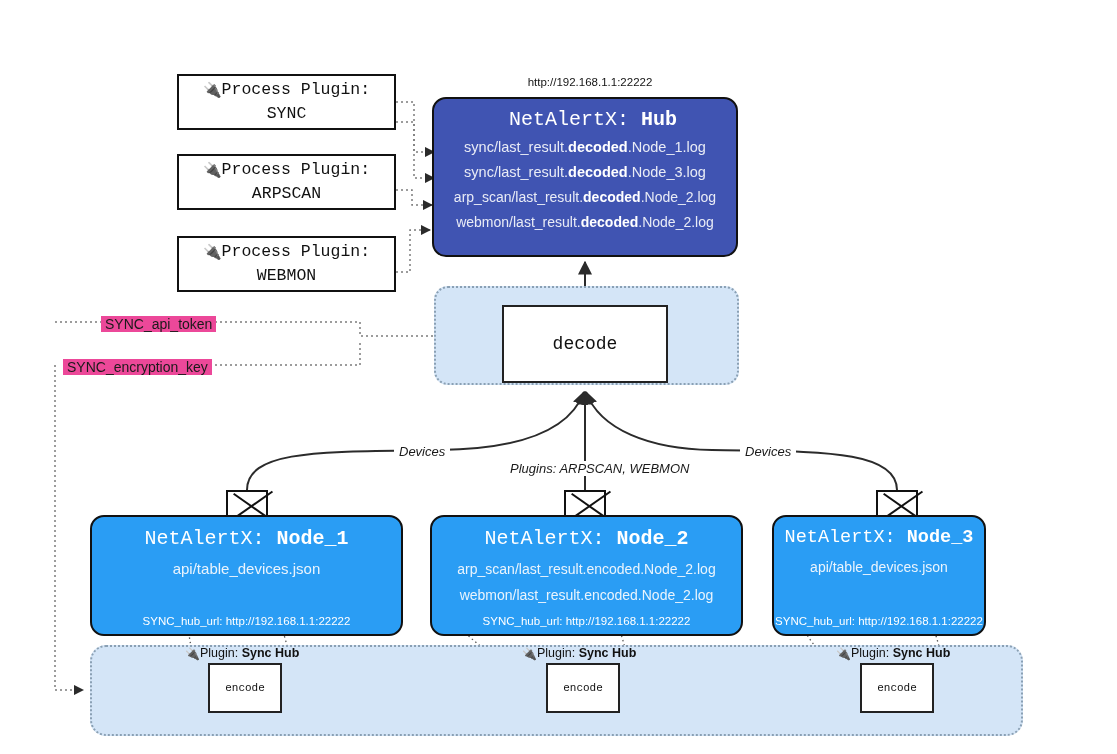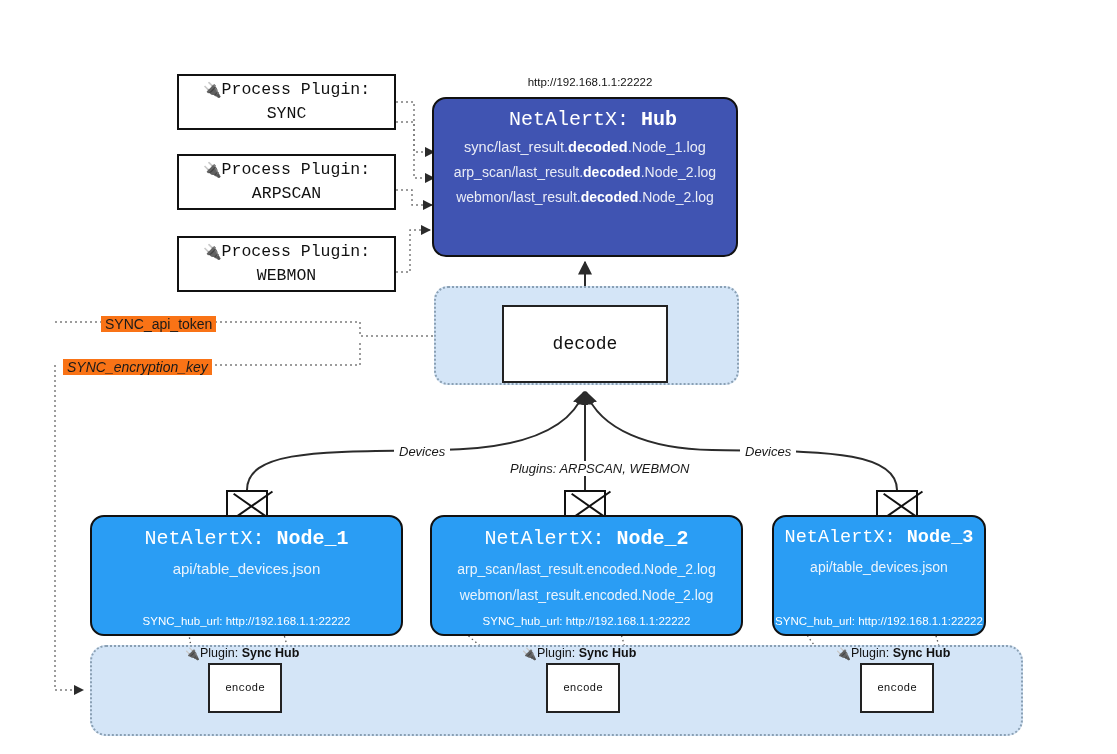--- a/index.html
+++ b/index.html
@@ -143,26 +143,26 @@
     font-size: 18px;
     color: #111;
     margin-top: 8px;
   }
 
   
   .keylabel {
     position: absolute;
     font-size: 14px;
     color: #1a1a1a;
-    background: #f97316;
+    background: #ec4899;
     padding: 0 4px;
     white-space: nowrap;
   }
   #key-api   { left: 101px; top: 316px; }
-  #key-enc   { left: 63px;  top: 359px; font-style: italic; }
+  #key-enc   { left: 63px;  top: 359px; }
 
   
   .edge-label {
     position: absolute;
     font-size: 13px;
     color: #1a1a1a;
     background: #ffffff;
     padding: 0 5px;
     white-space: nowrap;
     font-style: italic;
@@ -328,20 +328,23 @@
 
   <div class="hub">
     <div class="hub-title">
       <span>NetAlertX:</span>
       <span class="b">Hub</span>
     </div>
     <div class="hub-lines">
       <div class="hub-line">
         <span>sync/last_result.</span><b>decoded</b><span>.Node_1.log</span>
       </div>
+      <div class="hub-line">
+        <span>sync/last_result.</span><b>decoded</b><span>.Node_3.log</span>
+      </div>
       <div class="hub-line tight">
         <span>arp_scan/last_result.</span><b>decoded</b><span>.Node_2.log</span>
       </div>
       <div class="hub-line tight">
         <span>webmon/last_result.</span><b>decoded</b><span>.Node_2.log</span>
       </div>
     </div>
   </div>
 
   <div class="pbox" id="pbox-0">

